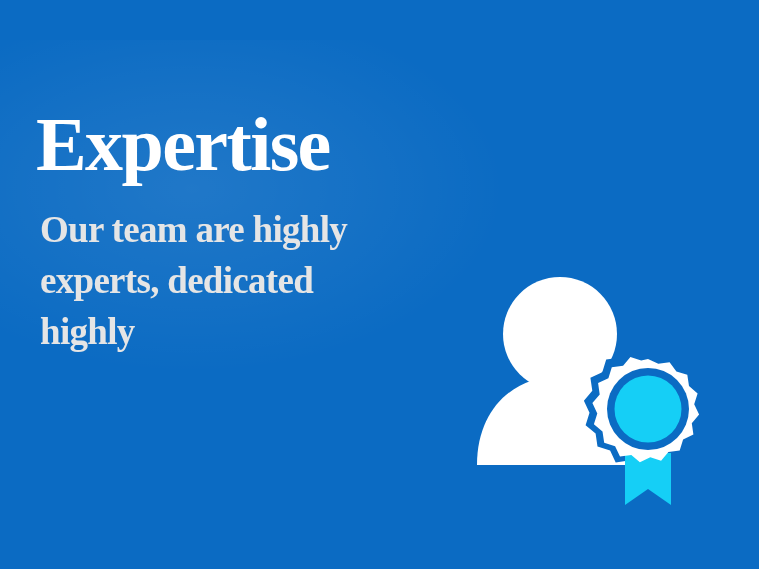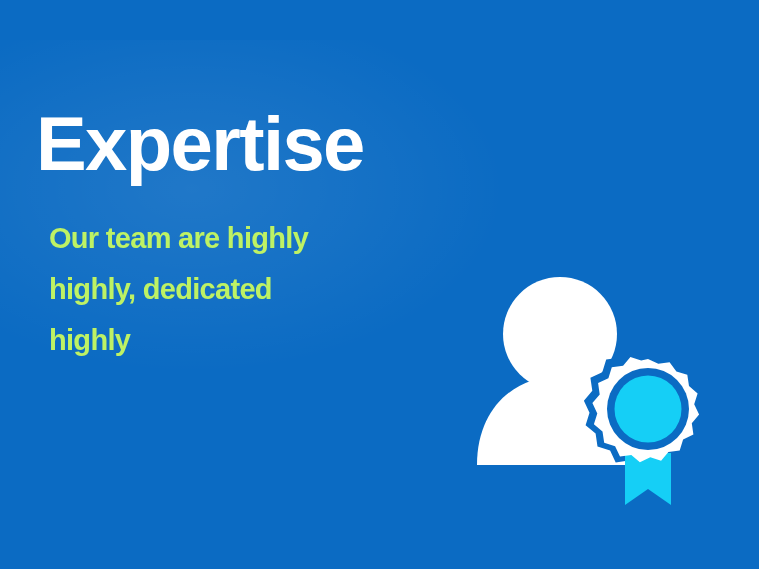--- a/index.html
+++ b/index.html
@@ -7,21 +7,21 @@
     margin: 0;
     padding: 0;
     background: #0b6bc3;
   }
   #slide {
     position: relative;
     width: 759px;
     height: 569px;
     overflow: hidden;
     background-color: #0b6bc3;
-    font-family: Liberation Sans, sans-serif;
+    font-family: Liberation Serif, serif;
     -webkit-font-smoothing: antialiased;
   }
   
   #glow {
     position: absolute;
     left: -60px;
     top: 40px;
     width: 560px;
     height: 330px;
     background: radial-gradient(ellipse at 45% 45%,
@@ -41,24 +41,24 @@
   #page-title {
     margin: 0;
     color: #ffffff;
     font-size: 76px;
     line-height: 80px;
     font-weight: 800;
     letter-spacing: -1.6px;
     white-space: nowrap;
   }
   #subtitle {
-    margin: 13px;
+    margin: 4px;
     padding-top: 16px;
-    color: #bef264;
-    font-size: 29px;
+    color: #e5e5e5;
+    font-size: 37px;
     line-height: 51px;
     font-weight: 700;
     letter-spacing: -0.7px;
   }
   #subtitle .sub-line {
     display: block;
     white-space: nowrap;
   }
 
   
@@ -80,21 +80,21 @@
 
 <div id="slide">
 
   <div id="glow"></div>
 
   <div id="text-block">
     <h1 id="page-title">Expertise</h1>
 
     <p id="subtitle">
       <span class="sub-line">Our team are highly</span>
-      <span class="sub-line">highly, dedicated</span>
+      <span class="sub-line">experts, dedicated</span>
       <span class="sub-line">highly</span>
     </p>
   </div>
 
   <div id="expertise-icon">
     <svg viewBox="0 0 265 270" xmlns="http://www.w3.org/2000/svg">
       <defs>
 
         <mask id="person-cut">
           <rect x="0" y="0" width="265" height="270" fill="#fff"></rect>

